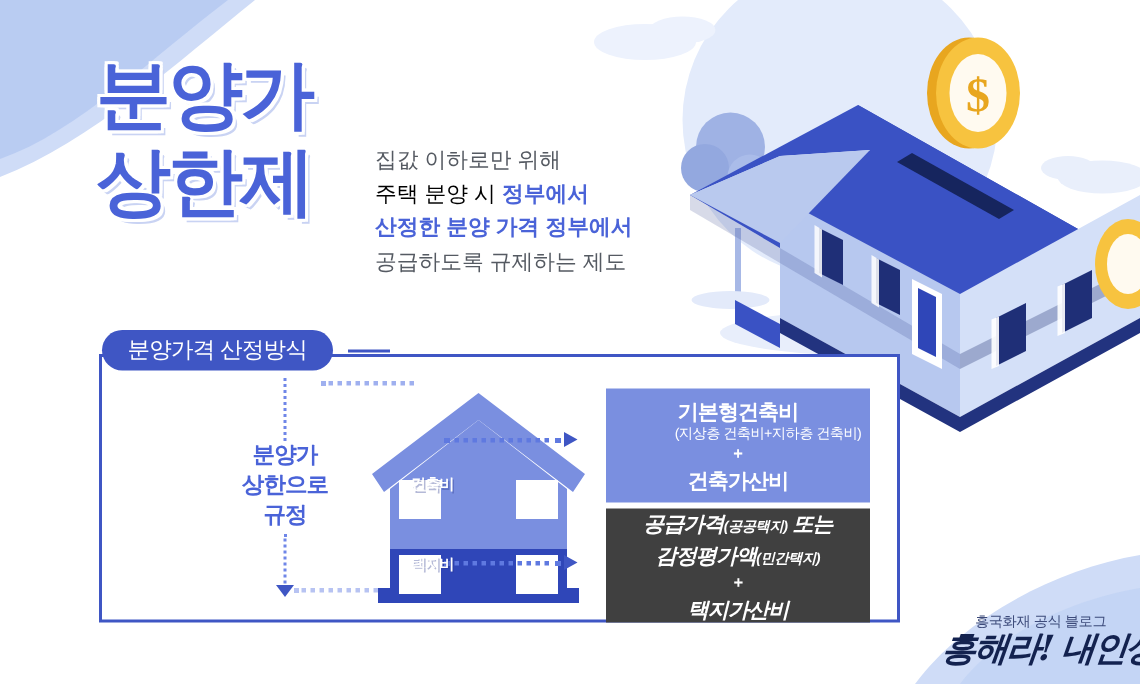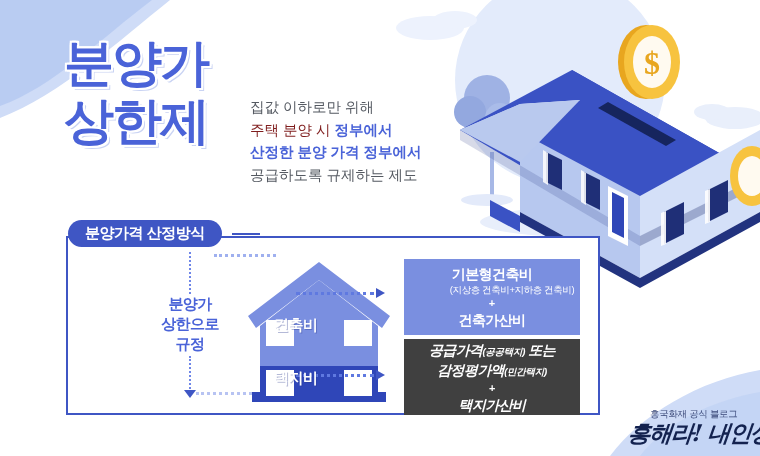--- a/index.html
+++ b/index.html
@@ -29,32 +29,32 @@
   }
   .headline .l2{display:block;}
 
   
   .desc{
     position:absolute;left:250px;top:96px;
     font-size:14.5px;line-height:22.5px;
     color:#555a62;font-weight:normal;white-space:nowrap;
   }
   .desc .hi{color:#4a63d8;font-weight:bold;}
-  .desc .plain{color:#7f1d1d;}
+  .desc .plain{color:#000000;}
 
   
   .panel{
     position:absolute;left:66px;top:236px;width:534px;height:179px;
     border:2px solid #3f56c4;background:#ffffff;box-sizing:border-box;
   }
   .panel-title{
     position:absolute;left:68px;top:220px;
     height:27px;padding:0 17px;
     background:#3f56c4;border-radius:14px;
-    color:#ffffff;font-size:15px;font-weight:bold;letter-spacing:-0.5px;
+    color:#ffffff;font-size:15px;font-weight:normal;letter-spacing:-0.5px;
     display:flex;align-items:center;z-index:6;white-space:nowrap;
   }
   .title-rule{
     position:absolute;left:232px;top:233px;width:28px;height:2px;
     background:#3f56c4;z-index:5;
   }
 
   
   .vlabel{
     position:absolute;left:140px;top:294px;width:100px;
@@ -71,21 +71,21 @@
   }
   .vdot-arrow{
     position:absolute;left:184px;top:390px;width:0;height:0;
     border-left:6px solid transparent;border-right:6px solid transparent;
     border-top:8px solid #3f56c4;z-index:3;
   }
 
   
   .house{position:absolute;left:244px;top:258px;width:150px;height:148px;z-index:4;}
   .house-label{
-    position:absolute;font-size:15px;font-weight:bold;color:#ffffff;
+    position:absolute;font-size:10px;font-weight:bold;color:#ffffff;
     letter-spacing:-0.5px;
     text-shadow:1px 1px 0 rgba(40,55,140,.35);
     z-index:6;white-space:nowrap;
   }
   .lbl-build{left:274px;top:316px;}
   .lbl-land{left:274px;top:369px;}
 
   
   .hdots{position:absolute;height:0;border-top:3px dotted #5f79e0;z-index:5;}
   .hd1{left:296px;top:292px;width:78px;}

